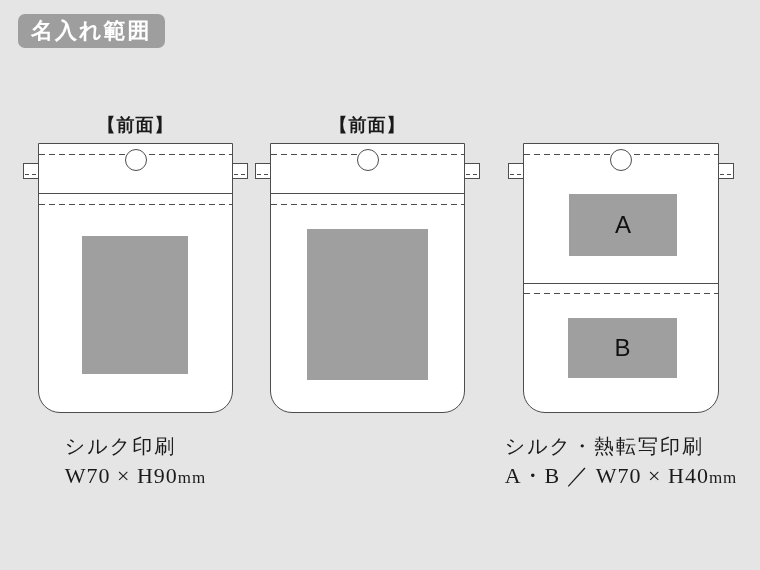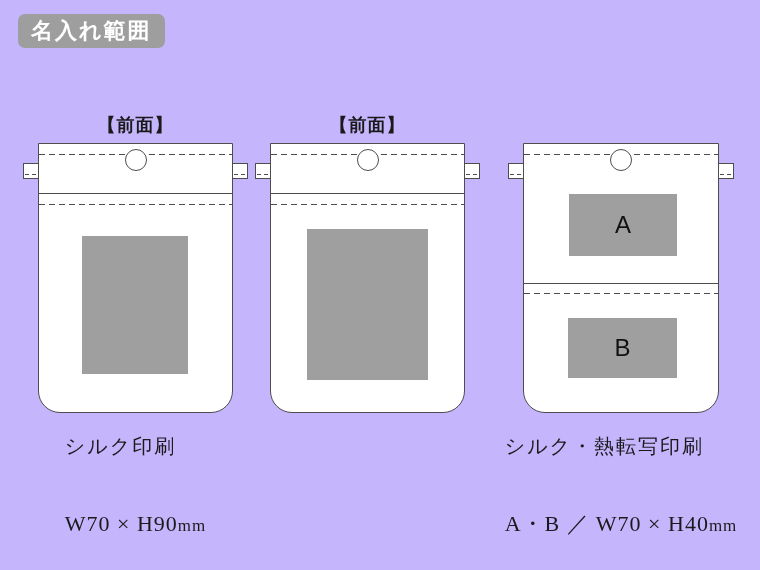--- a/index.html
+++ b/index.html
@@ -1,19 +1,19 @@
 <!DOCTYPE html>
 <html><head>
 <meta charset="utf-8">
 <style>
   html, body { margin: 0; padding: 0; background: #ffffff; }
   .canvas {
     position: relative;
     width: 760px; height: 570px;
-    background: #c4b5fd;
+    background: #e5e5e5;
     font-family: "Liberation Sans", "DejaVu Sans", sans-serif;
     overflow: hidden;
   }
 
   
   .badge {
     position: absolute; left: 18px; top: 14px;
     height: 34px; line-height: 34px;
     padding: 0 13px;
     background: #9e9e9e;
@@ -99,21 +99,21 @@
 
   
   .caption {
     position: absolute; top: 432px; left: 50%;
     transform: translateX(-50%);
     text-align: left; white-space: nowrap;
     color: #1a1a1a;
     font-family: "Liberation Serif", "DejaVu Serif", serif;
   }
   .cap-method { font-size: 20px; line-height: 29px; letter-spacing: 2px; }
-  .cap-size   { font-size: 22px; line-height: 30px; letter-spacing: 1px; margin-top: 48px; }
+  .cap-size   { font-size: 22px; line-height: 30px; letter-spacing: 1px; }
   .cap-unit   { font-size: 17px; }
 </style>
 </head>
 <body>
 
 <div class="canvas">
 
   <div class="badge">名入れ範囲</div>
 
   <div class="col col1">

